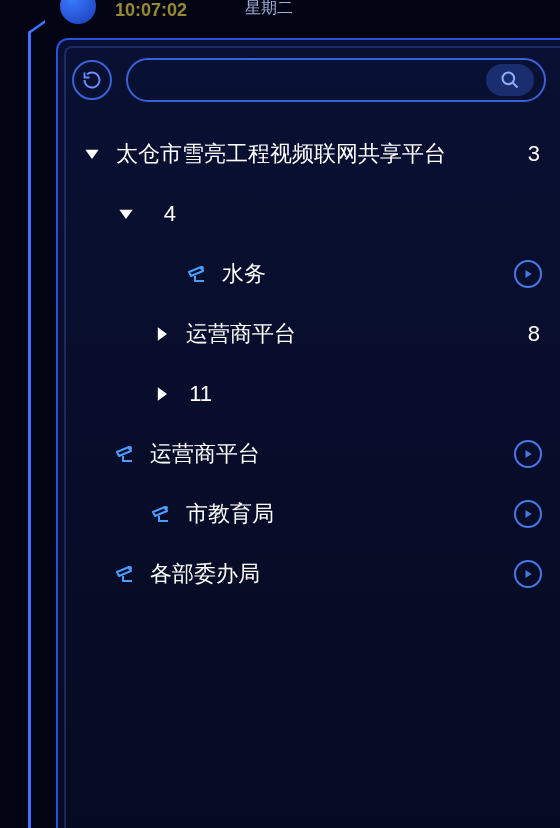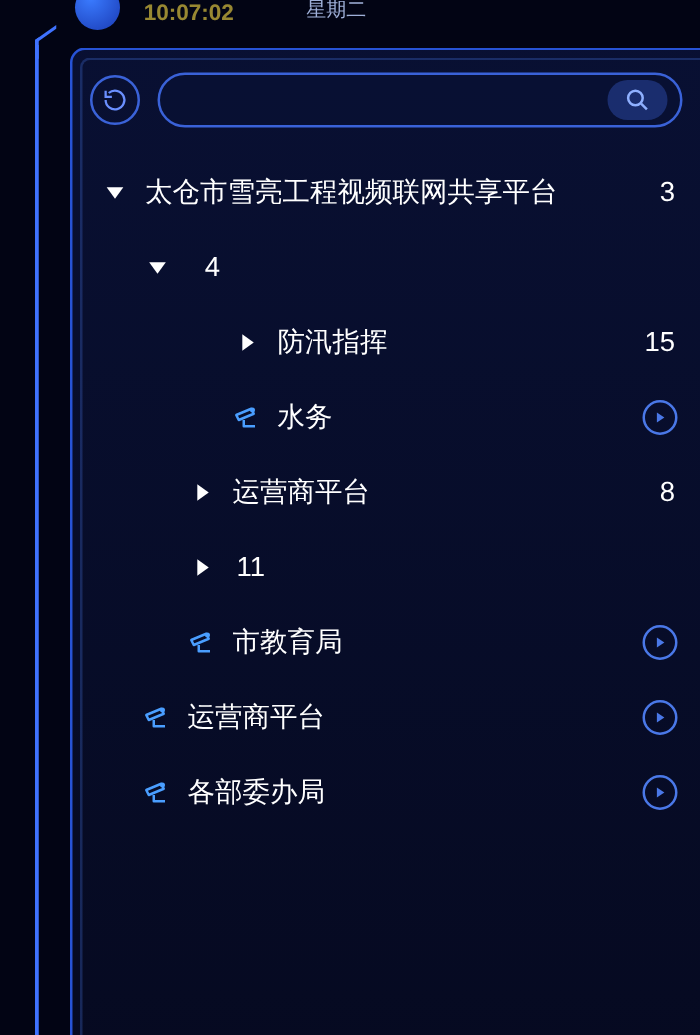--- a/index.html
+++ b/index.html
@@ -216,29 +216,20 @@
       </div>
       <div class="node depth-1">
         <span class="icon-slot ">
           <svg width="20" height="20" viewBox="0 0 24 24">
             <polygon points="4,7 20,7 12,18" fill="#ffffff"></polygon>
           </svg>
         </span>
         <span class="trailing">4</span>
       </div>
       <div class="node depth-3">
-        <span class="icon-slot ">
-          <svg width="20" height="20" viewBox="0 0 24 24">
-            <polygon points="7,4 7,20 18,12" fill="#ffffff"></polygon>
-          </svg>
-        </span>
-        <span class="label">防汛指挥</span>
-        <span class="trailing">15</span>
-      </div>
-      <div class="node depth-3">
         <span class="icon-slot camera-icon">
           <svg width="24" height="24" viewBox="0 0 24 24" fill="none" stroke="#4a9eff" stroke-width="2" stroke-linejoin="round">
             <path d="M3 10 L15 5 L17 9 L5 14 Z"></path>
             <path d="M9 14 L9 19 L18 19"></path>
             <circle cx="16" cy="6" r="1" fill="#4a9eff"></circle>
           </svg>
         </span>
         <span class="label">水务</span>
         <div class="play-circle">
           <svg width="12" height="12" viewBox="0 0 24 24">
@@ -255,20 +246,35 @@
         <span class="label">运营商平台</span>
         <span class="trailing">8</span>
       </div>
       <div class="node depth-2">
         <span class="icon-slot ">
           <svg width="20" height="20" viewBox="0 0 24 24">
             <polygon points="7,4 7,20 18,12" fill="#ffffff"></polygon>
           </svg>
         </span>
         <span class="trailing">11</span>
+      </div>
+      <div class="node depth-1">
+        <span class="icon-slot camera-icon">
+          <svg width="24" height="24" viewBox="0 0 24 24" fill="none" stroke="#4a9eff" stroke-width="2" stroke-linejoin="round">
+            <path d="M3 10 L15 5 L17 9 L5 14 Z"></path>
+            <path d="M9 14 L9 19 L18 19"></path>
+            <circle cx="16" cy="6" r="1" fill="#4a9eff"></circle>
+          </svg>
+        </span>
+        <span class="label">运营商平台</span>
+        <div class="play-circle">
+          <svg width="12" height="12" viewBox="0 0 24 24">
+            <polygon points="7,4 7,20 19,12" fill="#4a78e8"></polygon>
+          </svg>
+        </div>
       </div>
       <div class="node depth-2">
         <span class="icon-slot camera-icon">
           <svg width="24" height="24" viewBox="0 0 24 24" fill="none" stroke="#4a9eff" stroke-width="2" stroke-linejoin="round">
             <path d="M3 10 L15 5 L17 9 L5 14 Z"></path>
             <path d="M9 14 L9 19 L18 19"></path>
             <circle cx="16" cy="6" r="1" fill="#4a9eff"></circle>
           </svg>
         </span>
         <span class="label">市教育局</span>
@@ -279,35 +285,20 @@
         </div>
       </div>
       <div class="node depth-1">
         <span class="icon-slot camera-icon">
           <svg width="24" height="24" viewBox="0 0 24 24" fill="none" stroke="#4a9eff" stroke-width="2" stroke-linejoin="round">
             <path d="M3 10 L15 5 L17 9 L5 14 Z"></path>
             <path d="M9 14 L9 19 L18 19"></path>
             <circle cx="16" cy="6" r="1" fill="#4a9eff"></circle>
           </svg>
         </span>
-        <span class="label">运营商平台</span>
-        <div class="play-circle">
-          <svg width="12" height="12" viewBox="0 0 24 24">
-            <polygon points="7,4 7,20 19,12" fill="#4a78e8"></polygon>
-          </svg>
-        </div>
-      </div>
-      <div class="node depth-1">
-        <span class="icon-slot camera-icon">
-          <svg width="24" height="24" viewBox="0 0 24 24" fill="none" stroke="#4a9eff" stroke-width="2" stroke-linejoin="round">
-            <path d="M3 10 L15 5 L17 9 L5 14 Z"></path>
-            <path d="M9 14 L9 19 L18 19"></path>
-            <circle cx="16" cy="6" r="1" fill="#4a9eff"></circle>
-          </svg>
-        </span>
         <span class="label">各部委办局</span>
         <div class="play-circle">
           <svg width="12" height="12" viewBox="0 0 24 24">
             <polygon points="7,4 7,20 19,12" fill="#4a78e8"></polygon>
           </svg>
         </div>
       </div>
     </div>
 
 </div>

